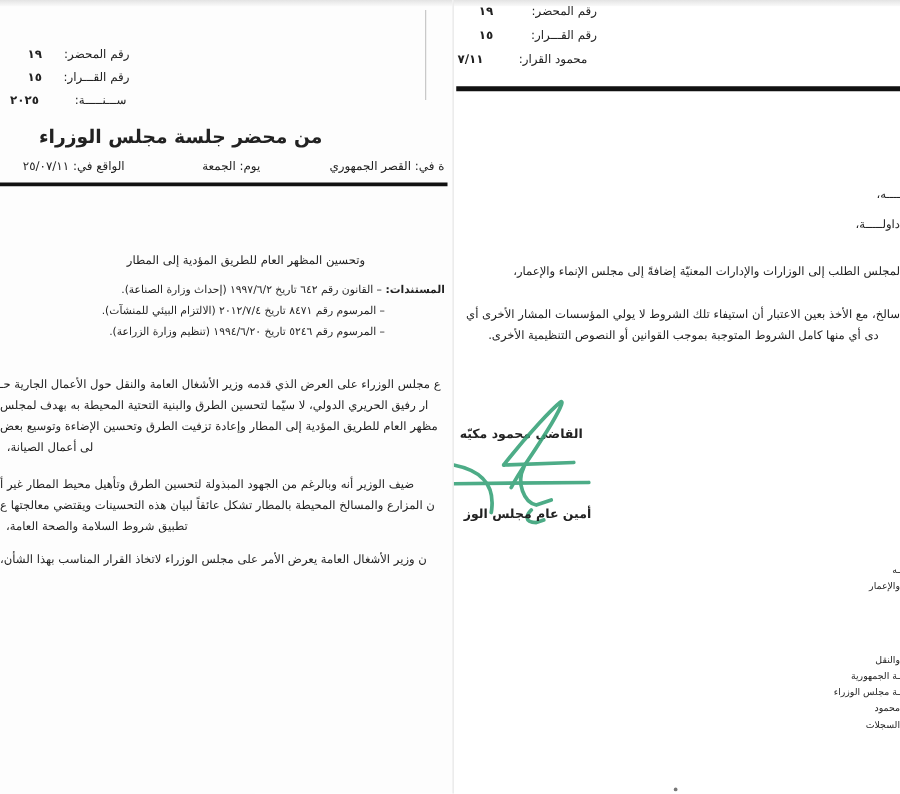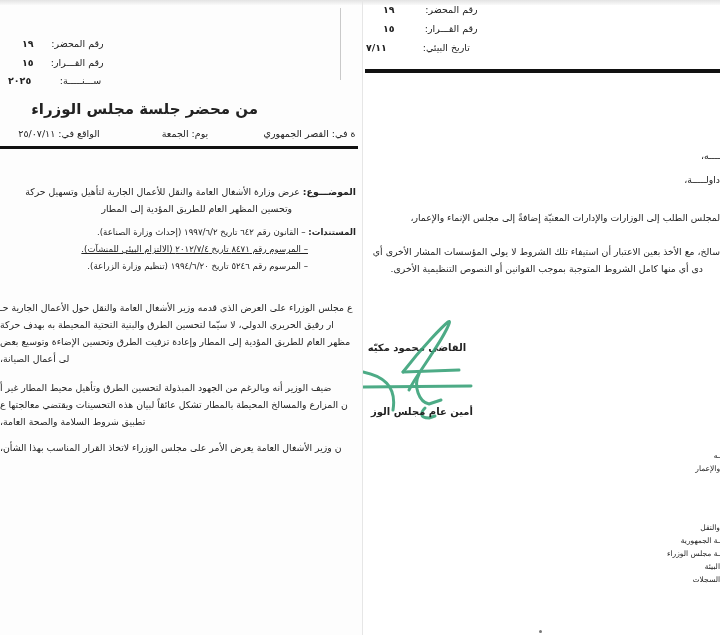--- a/index.html
+++ b/index.html
@@ -12,21 +12,21 @@
   .ar { direction:rtl; text-align:center; font-size:9.5px; line-height:15px; white-space:nowrap; }
   .bold { font-weight:bold; }
   .abs { position:absolute; }
 
   
   .meta-row { position:absolute; display:flex; direction:rtl; gap:8px; font-size:9.5px; }
   .meta-row .lbl { min-width:62px; text-align:right; }
   .meta-row .val { font-weight:bold; }
   .vline { position:absolute; left:340px; top:8px; width:1px; height:72px; background:#c9c9c9; }
   .hrule { position:absolute; height:3px; background:#111; }
-  .para { position:absolute; direction:rtl; text-align:left; font-size:9.3px; line-height:16px; white-space:nowrap; }
+  .para { position:absolute; direction:rtl; text-align:center; font-size:9.3px; line-height:16px; white-space:nowrap; }
 
   
   .sig svg { position:absolute; }
 </style>
 </head>
 <body>
 
 <div class="page" id="left-page">
   <div class="top-shadow"></div>
   <div class="vline"></div>
@@ -45,35 +45,31 @@
   </div>
 
   <div class="ar abs bold" style="left:118px; top:102px; width:140px; text-align:center; font-size:15px;">من محضر جلسة مجلس الوزراء</div>
 
   <div class="ar abs" style="right:0; top:126px; width:105px;">ة في: القصر الجمهوري</div>
   <div class="ar abs" style="left:150px; top:126px; width:70px;">يوم: الجمعة</div>
   <div class="ar abs" style="left:0; top:126px; width:118px;">الواقع في: ٢٥/٠٧/١١</div>
 
   <div class="hrule" style="left:0; right:4px; top:146px;"></div>
 
-  <div class="para" style="right:6px; top:184px;">
-    <span class="bold">الموضـــوع:</span>
-    <span>عرض وزارة الأشغال العامة والنقل للأعمال الجارية لتأهيل وتسهيل حركة</span>
-  </div>
   <div class="para" style="right:70px; top:201px;">وتحسين المظهر العام للطريق المؤدية إلى المطار</div>
 
   <div class="para" style="right:6px; top:224px; font-size:8.6px;">
     <span class="bold">المستندات:</span>
     <span>– القانون رقم ٦٤٢ تاريخ ١٩٩٧/٦/٢ (إحداث وزارة الصناعة).</span>
   </div>
-  <div class="para" style="right:54px; top:241px; font-size:8.6px;text-decoration:underline;">– المرسوم رقم ٨٤٧١ تاريخ ٢٠١٢/٧/٤ (الالتزام البيئي للمنشآت).</div>
+  <div class="para" style="right:54px; top:241px; font-size:8.6px;">– المرسوم رقم ٨٤٧١ تاريخ ٢٠١٢/٧/٤ (الالتزام البيئي للمنشآت).</div>
   <div class="para" style="right:54px; top:258px; font-size:8.6px;">– المرسوم رقم ٥٢٤٦ تاريخ ١٩٩٤/٦/٢٠ (تنظيم وزارة الزراعة).</div>
 
   <div class="para" style="left:0; top:300px;">ع مجلس الوزراء على العرض الذي قدمه وزير الأشغال العامة والنقل حول الأعمال الجارية حـ</div>
-  <div class="para" style="left:0; top:317px;">ار رفيق الحريري الدولي، لا سيّما لتحسين الطرق والبنية التحتية المحيطة به بهدف حركة</div>
+  <div class="para" style="left:0; top:317px;">ار رفيق الحريري الدولي، لا سيّما لتحسين الطرق والبنية التحتية المحيطة به بهدف لمجلس</div>
   <div class="para" style="left:0; top:334px;">مظهر العام للطريق المؤدية إلى المطار وإعادة تزفيت الطرق وتحسين الإضاءة وتوسيع بعض</div>
   <div class="para" style="left:0; top:351px; width:80px;">لى أعمال الصيانة،</div>
 
   <div class="para" style="left:0; top:380px;">ضيف الوزير أنه وبالرغم من الجهود المبذولة لتحسين الطرق وتأهيل محيط المطار غير أ</div>
   <div class="para" style="left:0; top:397px;">ن المزارع والمسالخ المحيطة بالمطار تشكل عائقاً لبيان هذه التحسينات ويقتضي معالجتها ع</div>
   <div class="para" style="left:0; top:414px; width:155px;">تطبيق شروط السلامة والصحة العامة،</div>
 
   <div class="para" style="left:0; top:440px; width:360px; text-align:left; direction:rtl;">ن وزير الأشغال العامة يعرض الأمر على مجلس الوزراء لاتخاذ القرار المناسب بهذا الشأن،</div>
 </div>
 
@@ -82,21 +78,21 @@
 
   <div class="meta-row" style="left:20px; top:4px;">
     <span class="lbl" style="min-width:75px;">رقم المحضر:</span>
     <span class="val">١٩</span>
   </div>
   <div class="meta-row" style="left:20px; top:23px;">
     <span class="lbl" style="min-width:75px;">رقم القـــرار:</span>
     <span class="val">١٥</span>
   </div>
   <div class="meta-row" style="left:3px; top:42px;">
-    <span class="lbl" style="min-width:75px;">تاريخ البيئي:</span>
+    <span class="lbl" style="min-width:75px;">محمود القرار:</span>
     <span class="val">٧/١١</span>
   </div>
 
   <div class="hrule" style="left:2px; right:0; top:69px; height:4px;"></div>
 
   <div class="para" style="right:0; top:148px;">ــــه،</div>
   <div class="para" style="right:0; top:172px;">داولـــــة،</div>
 
   <div class="para" style="right:0; top:210px;">لمجلس الطلب إلى الوزارات والإدارات المعنيّة إضافةً إلى مجلس الإنماء والإعمار،</div>
   <div class="para" style="right:0; top:244px;">سالخ، مع الأخذ بعين الاعتبار أن استيفاء تلك الشروط لا يولي المؤسسات المشار الأخرى أي</div>
@@ -117,17 +113,17 @@
     </svg>
   </div>
 
   <div class="ar abs bold" style="left:4px; top:404px; width:110px; font-size:10px;">أمين عام مجلس الوز</div>
 
   <div class="ar abs" style="right:0; top:448px; font-size:7.5px;">ـه</div>
   <div class="ar abs" style="right:0; top:461px; font-size:7.5px;">والإعمار</div>
   <div class="ar abs" style="right:0; top:520px; font-size:7.5px;">والنقل</div>
   <div class="ar abs" style="right:0; top:533px; font-size:7.5px;">ـة الجمهورية</div>
   <div class="ar abs" style="right:0; top:546px; font-size:7.5px;">ـة مجلس الوزراء</div>
-  <div class="ar abs" style="right:0; top:559px; font-size:7.5px;">البيئة</div>
+  <div class="ar abs" style="right:0; top:559px; font-size:7.5px;">محمود</div>
   <div class="ar abs" style="right:0; top:572px; font-size:7.5px;margin-left:24px;">السجلات</div>
 
   <div class="abs" style="left:176px; top:630px; width:3px; height:3px; border-radius:50%; background:#777;"></div>
 </div>
 
 </body></html>

